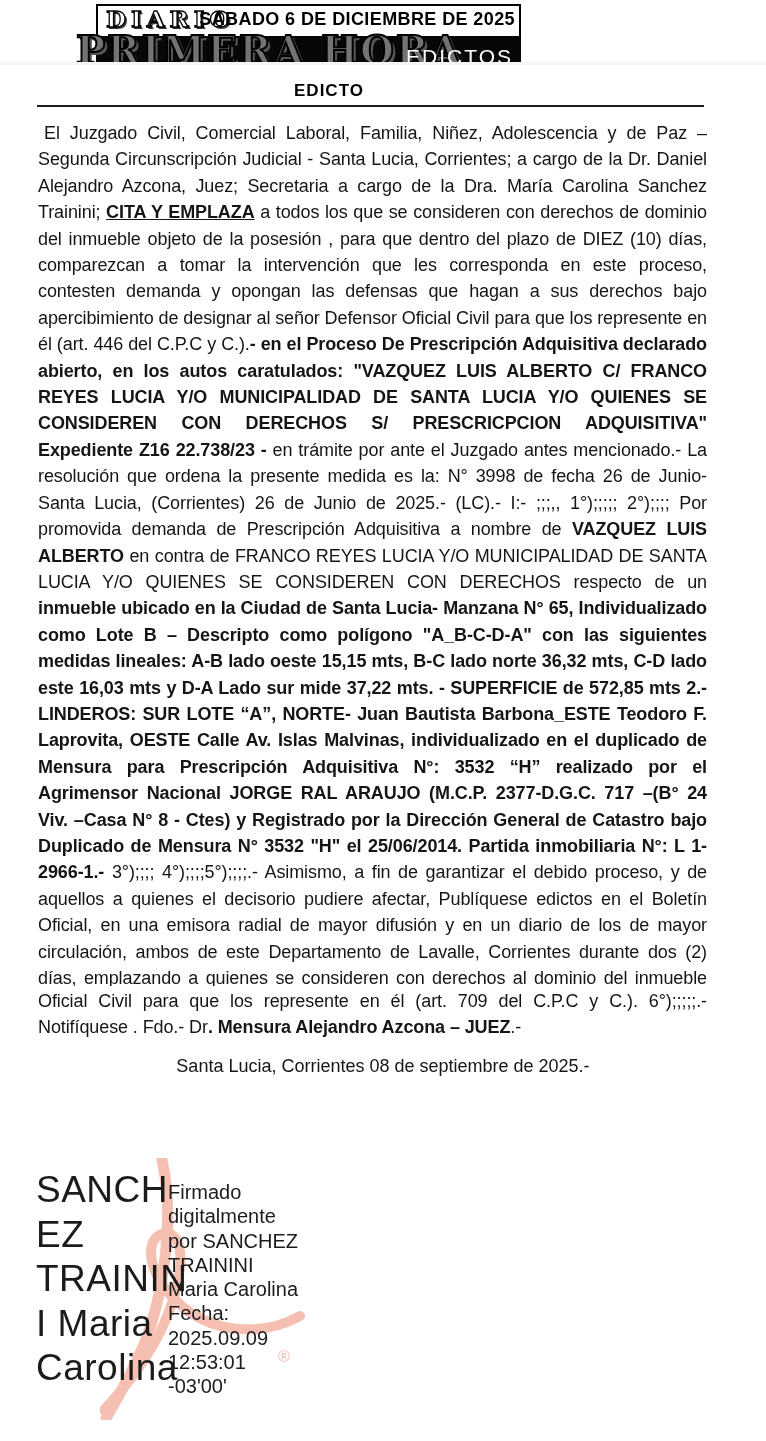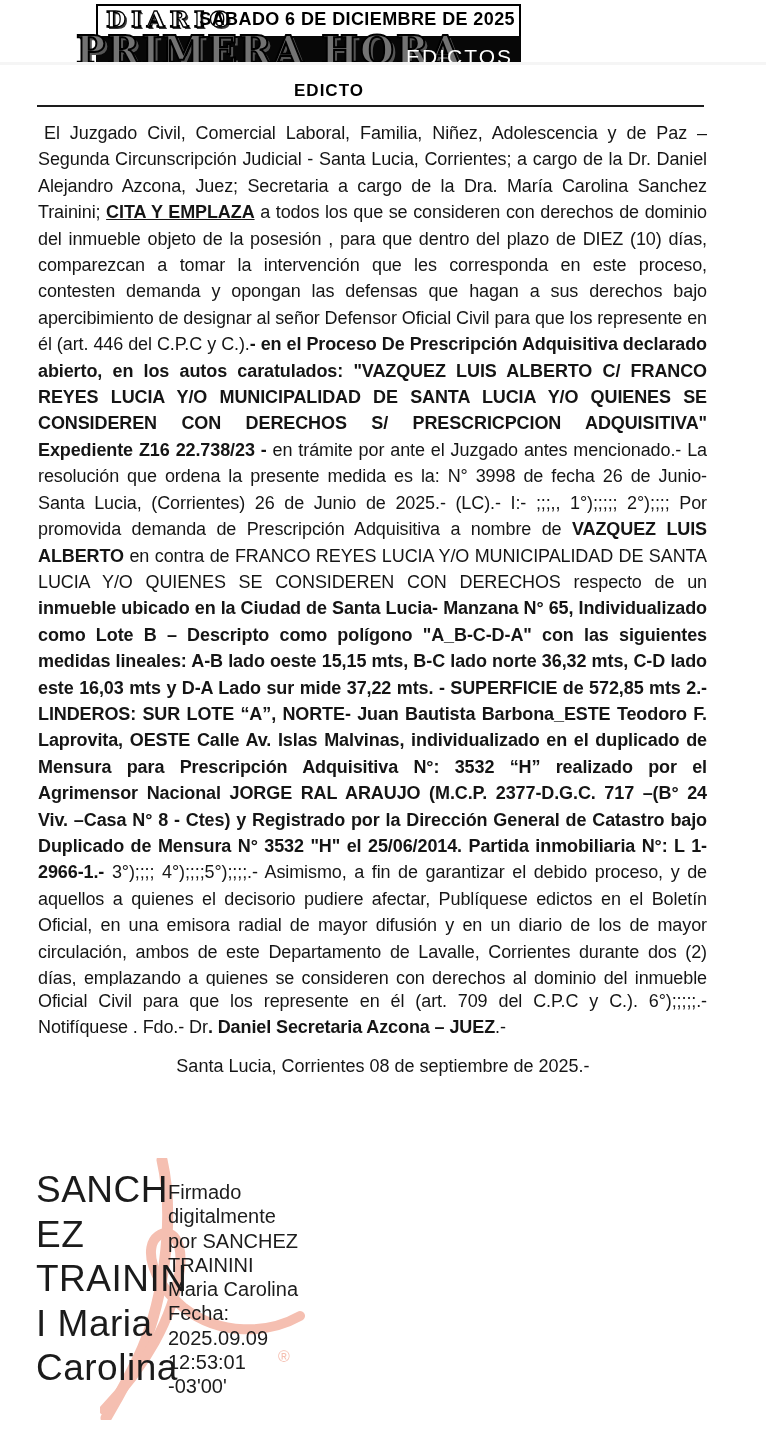--- a/index.html
+++ b/index.html
@@ -65,21 +65,21 @@
     <div class="mh-title">PRIMERA HORA</div>
     <div class="mh-section">EDICTOS</div>
   </div>
   <div class="white-cover"></div>
 
   <div class="edicto-title">EDICTO</div>
   <div class="rule"></div>
 
   <div class="para para1"><span class="run-regular">El Juzgado Civil, Comercial Laboral, Familia, Niñez, Adolescencia y de Paz – Segunda Circunscripción Judicial - Santa Lucia, Corrientes; a cargo de la Dr. Daniel Alejandro Azcona, Juez; Secretaria a cargo de la Dra. María Carolina Sanchez Trainini; </span><span class="run-bold-underline">CITA Y EMPLAZA</span><span class="run-regular"> a todos los que se consideren con derechos de dominio del inmueble objeto de la posesión , para que dentro del plazo de DIEZ (10) días, comparezcan a tomar la intervención que les corresponda en este proceso, contesten demanda y opongan las defensas que hagan a sus derechos bajo apercibimiento de designar al señor Defensor Oficial Civil para que los represente en él (art. 446 del C.P.C y C.).</span><span class="run-bold">- en el Proceso De Prescripción Adquisitiva declarado abierto, en los autos caratulados: "VAZQUEZ LUIS ALBERTO C/ FRANCO REYES LUCIA Y/O MUNICIPALIDAD DE SANTA LUCIA Y/O QUIENES SE CONSIDEREN CON DERECHOS S/ PRESCRICPCION ADQUISITIVA" Expediente Z16 22.738/23 - </span><span class="run-regular">en trámite por ante el Juzgado antes mencionado.- La resolución que ordena la presente medida es la: N° 3998 de fecha 26 de Junio- Santa Lucia,  (Corrientes) 26 de Junio  de 2025.- (LC).- I:- ;;;,, 1°);;;;; 2°);;;; Por promovida demanda de Prescripción Adquisitiva a nombre de </span><span class="run-bold">VAZQUEZ LUIS ALBERTO</span><span class="run-regular"> en contra de FRANCO REYES LUCIA Y/O MUNICIPALIDAD DE SANTA LUCIA Y/O QUIENES SE CONSIDEREN CON DERECHOS respecto de un </span><span class="run-bold">inmueble ubicado en la Ciudad de Santa Lucia- Manzana N° 65, Individualizado como Lote B – Descripto como polígono "A_B-C-D-A" con las siguientes medidas lineales: A-B lado oeste 15,15 mts, B-C lado norte 36,32 mts, C-D lado este 16,03 mts y D-A Lado sur mide 37,22 mts. - SUPERFICIE de 572,85 mts 2.- LINDEROS: SUR LOTE “A”, NORTE- Juan Bautista Barbona_ESTE Teodoro F. Laprovita, OESTE Calle Av. Islas Malvinas, individualizado en el duplicado de Mensura para Prescripción Adquisitiva N°: 3532 “H” realizado por el Agrimensor Nacional JORGE RAL ARAUJO (M.C.P. 2377-D.G.C. 717 –(B° 24 Viv. –Casa N° 8 - Ctes) y Registrado por la Dirección General de Catastro bajo Duplicado de Mensura N° 3532 "H" el 25/06/2014. Partida inmobiliaria N°: L 1-2966-1.- </span><span class="run-regular">3°);;;; 4°);;;;5°);;;;.- Asimismo, a fin de garantizar el debido proceso, y de aquellos a quienes el decisorio pudiere afectar, Publíquese edictos en el Boletín Oficial, en una emisora radial de mayor difusión y en un diario de los de mayor circulación, ambos de este Departamento de Lavalle, Corrientes  durante dos (2) días, emplazando a  quienes se consideren con derechos al dominio del inmueble objeto de la posesión,  para que dentro de diez (10) días comparezcan a tomar la intervención que les corresponda en este proceso, bajo apercibimiento de designar al señor Defensor</span></div>
 
-  <div class="para para2"><span class="run-regular">Oficial Civil  para que los represente en él (art. 709 del C.P.C y C.).  6°);;;;;.- Notifíquese . Fdo.- Dr</span><span class="run-bold">. Daniel Secretaria Azcona – JUEZ</span><span class="run-regular">.-</span></div>
+  <div class="para para2"><span class="run-regular">Oficial Civil  para que los represente en él (art. 709 del C.P.C y C.).  6°);;;;;.- Notifíquese . Fdo.- Dr</span><span class="run-bold">. Mensura Alejandro Azcona – JUEZ</span><span class="run-regular">.-</span></div>
 
   <div class="dateline">Santa Lucia, Corrientes 08 de  septiembre de  2025.-</div>
 
   <div class="signature">
     <svg class="adobe-logo" viewBox="0 0 205 262" aria-hidden="true">
       <path d="M 62,2 C 76,64 62,150 38,200 C 26,226 14,246 6,260" fill="none" stroke-width="11" stroke-linecap="round" stroke="#f5bfb1"></path>
       <path d="M 4,252 C 44,210 74,160 80,110 C 83,84 72,68 58,78 C 44,88 50,122 84,150 C 120,178 168,176 200,158" fill="none" stroke-width="10" stroke-linecap="round" stroke="#f5bfb1"></path>
     </svg>
     <div class="sig-reg" style="color: rgb(245, 191, 177);">®</div>
     <div class="sig-name">SANCH

